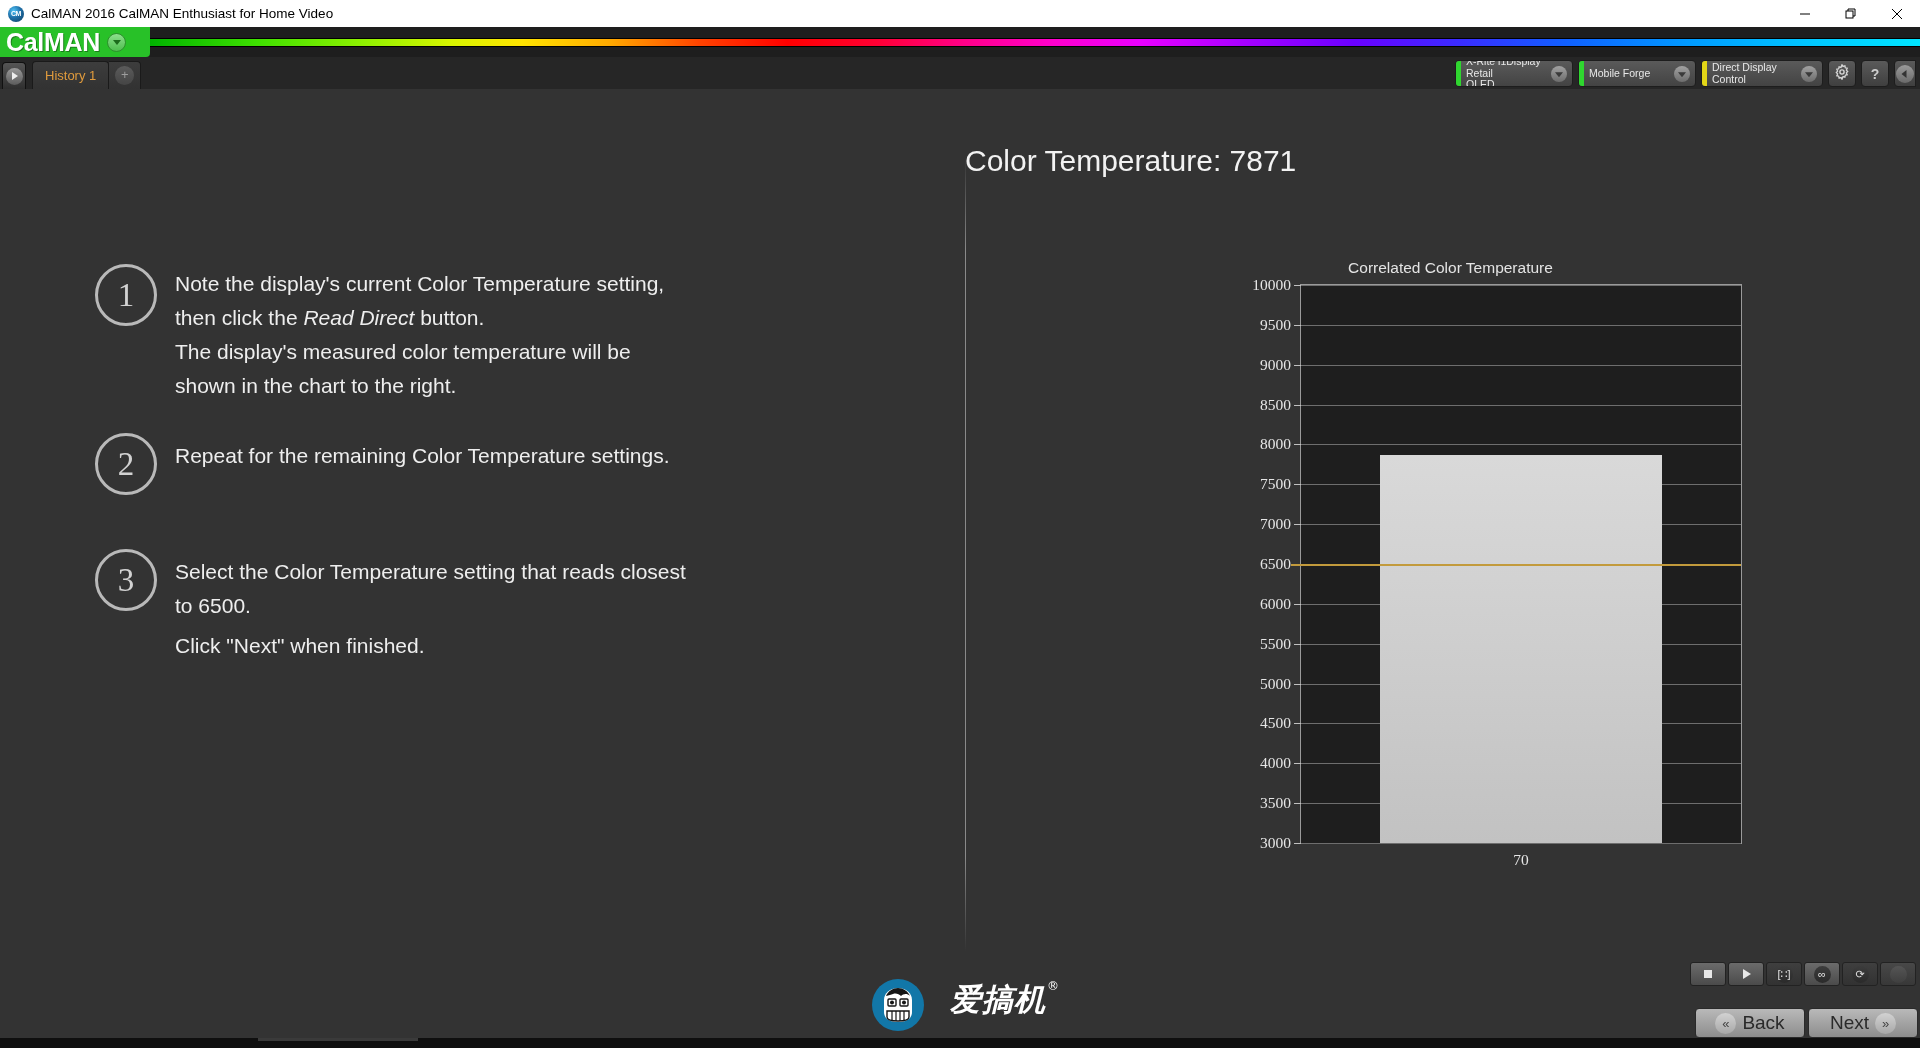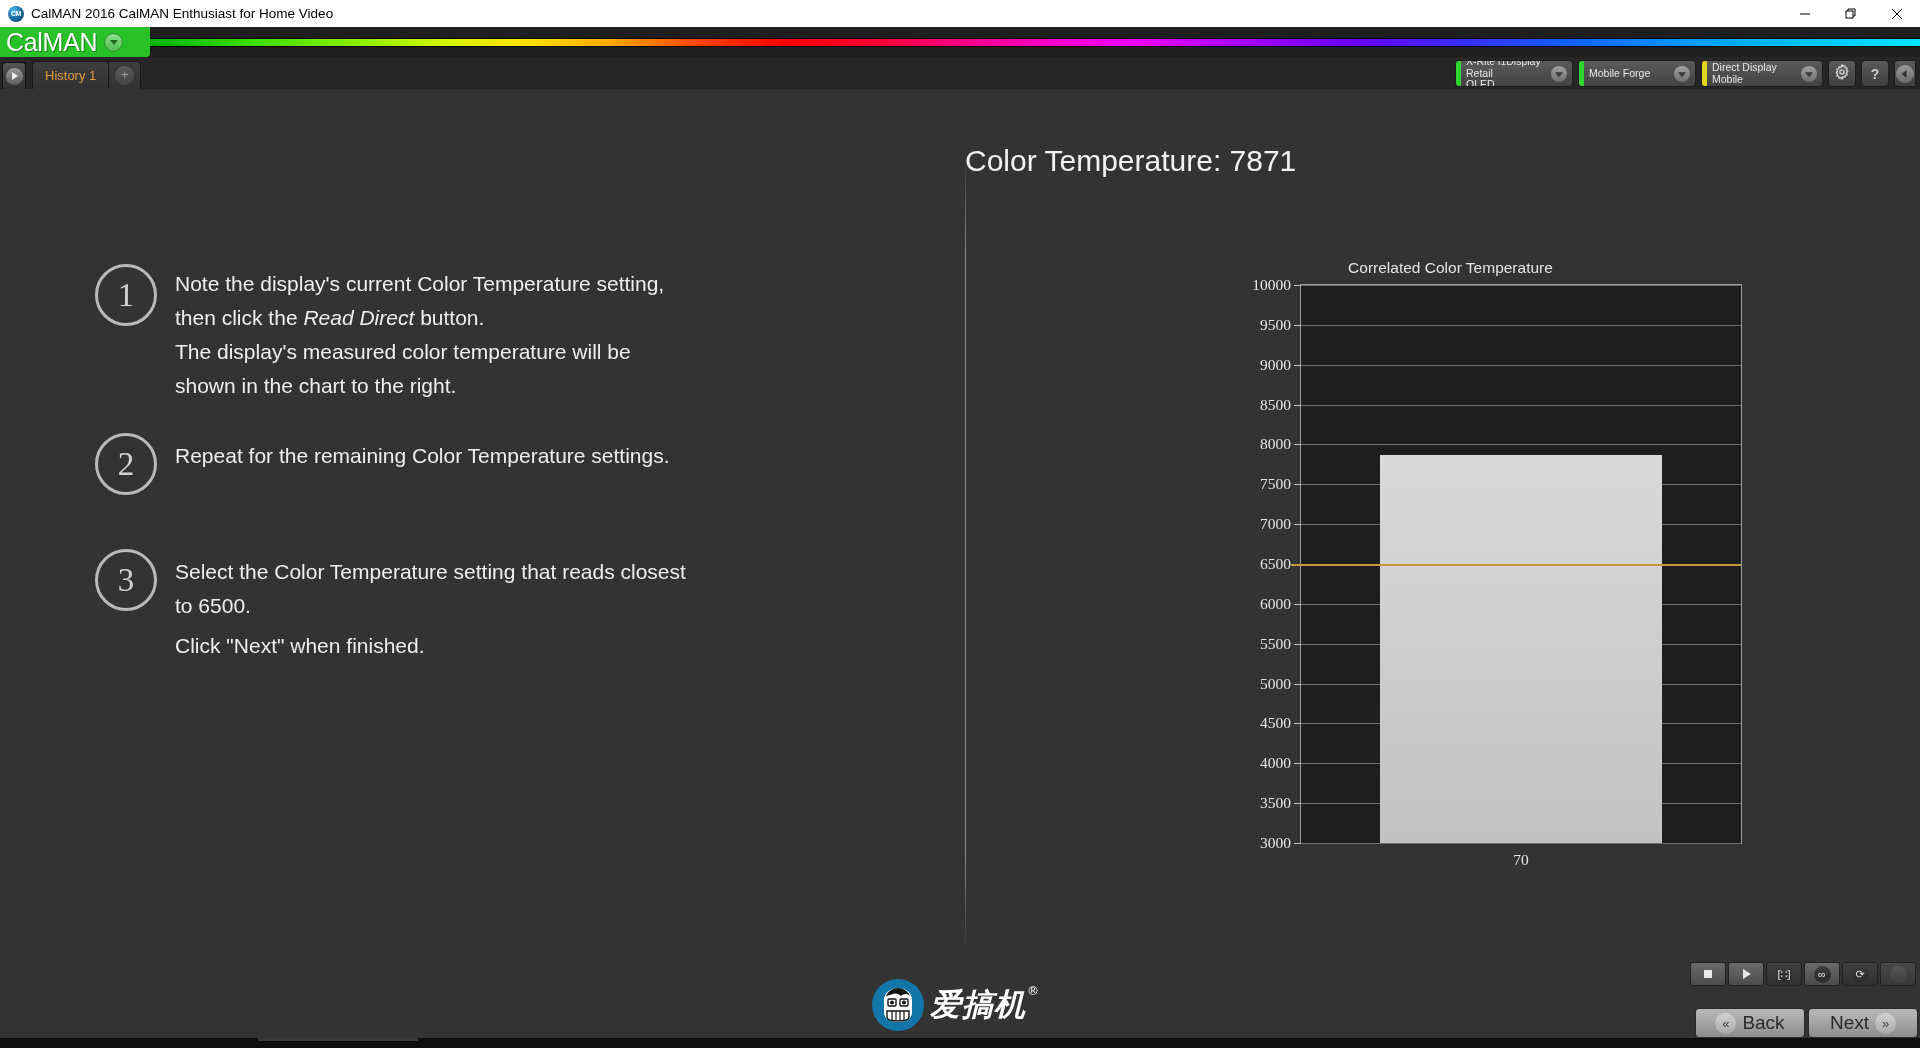--- a/index.html
+++ b/index.html
@@ -43,21 +43,21 @@
     height: 30px; background: #1e1e1e; display: flex; align-items: stretch;
     position: relative;
   }
   .calman-logo {
     width: 150px; background: #28c128;
     display: flex; align-items: center; padding-left: 6px;
     position: relative;
     border-bottom-right-radius: 4px;
   }
   .calman-logo .word {
-    font-size: 25px; font-weight: normal; color: #ffffff;
+    font-size: 25px; font-weight: bold; color: #ffffff;
     letter-spacing: -0.3px;
     text-shadow: 1px 1px 0 rgba(0,0,0,.35);
     line-height: 1;
   }
   .calman-caret {
     width: 19px; height: 19px; border-radius: 50%;
     background: linear-gradient(#8ce08c, #4fbd4f);
     margin-left: 7px; position: relative; flex: none;
     border: 1px solid #2d8f2d;
   }
@@ -245,21 +245,21 @@
   .xlabel {
     position: absolute; top: calc(100% + 8px);
     transform: translateX(-50%);
     font-size: 15.5px; color: #e6e6e6;
     font-family: "Liberation Serif", serif;
   }
 
   
   .watermark {
     position: absolute; left: 872px; top: 890px;
-    display: flex; align-items: center; gap: 6px;
+    display: flex; align-items: flex-start; gap: 26px;
   }
   .wm-circle {
     width: 52px; height: 52px; border-radius: 50%;
     background: #1277a8; position: relative; overflow: hidden;
     display: flex; align-items: center; justify-content: center;
   }
   .wm-face { width: 36px; height: 38px; display: block; }
   .wm-text {
     font-size: 31px; color: #ffffff; font-weight: bold;
     font-family: "DejaVu Sans", sans-serif;
@@ -380,21 +380,21 @@
       <div class="accent" style="background:#2fd62f"></div>
       <div class="lbl">
         <span>Mobile Forge</span>
       </div>
       <div class="arrow"></div>
     </div>
 
     <div class="combo wide">
       <div class="accent" style="background:#e3d617"></div>
       <div class="lbl">
-        <span>Direct Display Mobile</span>
+        <span>Direct Display Control</span>
       </div>
       <div class="arrow"></div>
     </div>
 
     <div class="iconbtn">
       <span>
         <svg width="16" height="16" viewBox="0 0 16 16">
           <path d="M8 5.2a2.8 2.8 0 1 0 0 5.6 2.8 2.8 0 0 0 0-5.6zm0 4.2a1.4 1.4 0 1 1 0-2.8 1.4 1.4 0 0 1 0 2.8z" fill="#d7d7d7"></path>
           <path d="M8 0.8l1 1.6 1.9-.5.4 1.9 1.9.5-.8 1.8 1.3 1.4-1.3 1.4.8 1.8-1.9.5-.4 1.9-1.9-.5L8 15.2l-1-1.6-1.9.5-.4-1.9-1.9-.5.8-1.8L2.3 8.5l1.3-1.4-.8-1.8 1.9-.5.4-1.9 1.9.5z" fill="none" stroke="#d7d7d7" stroke-width="1.3"></path>
         </svg>

